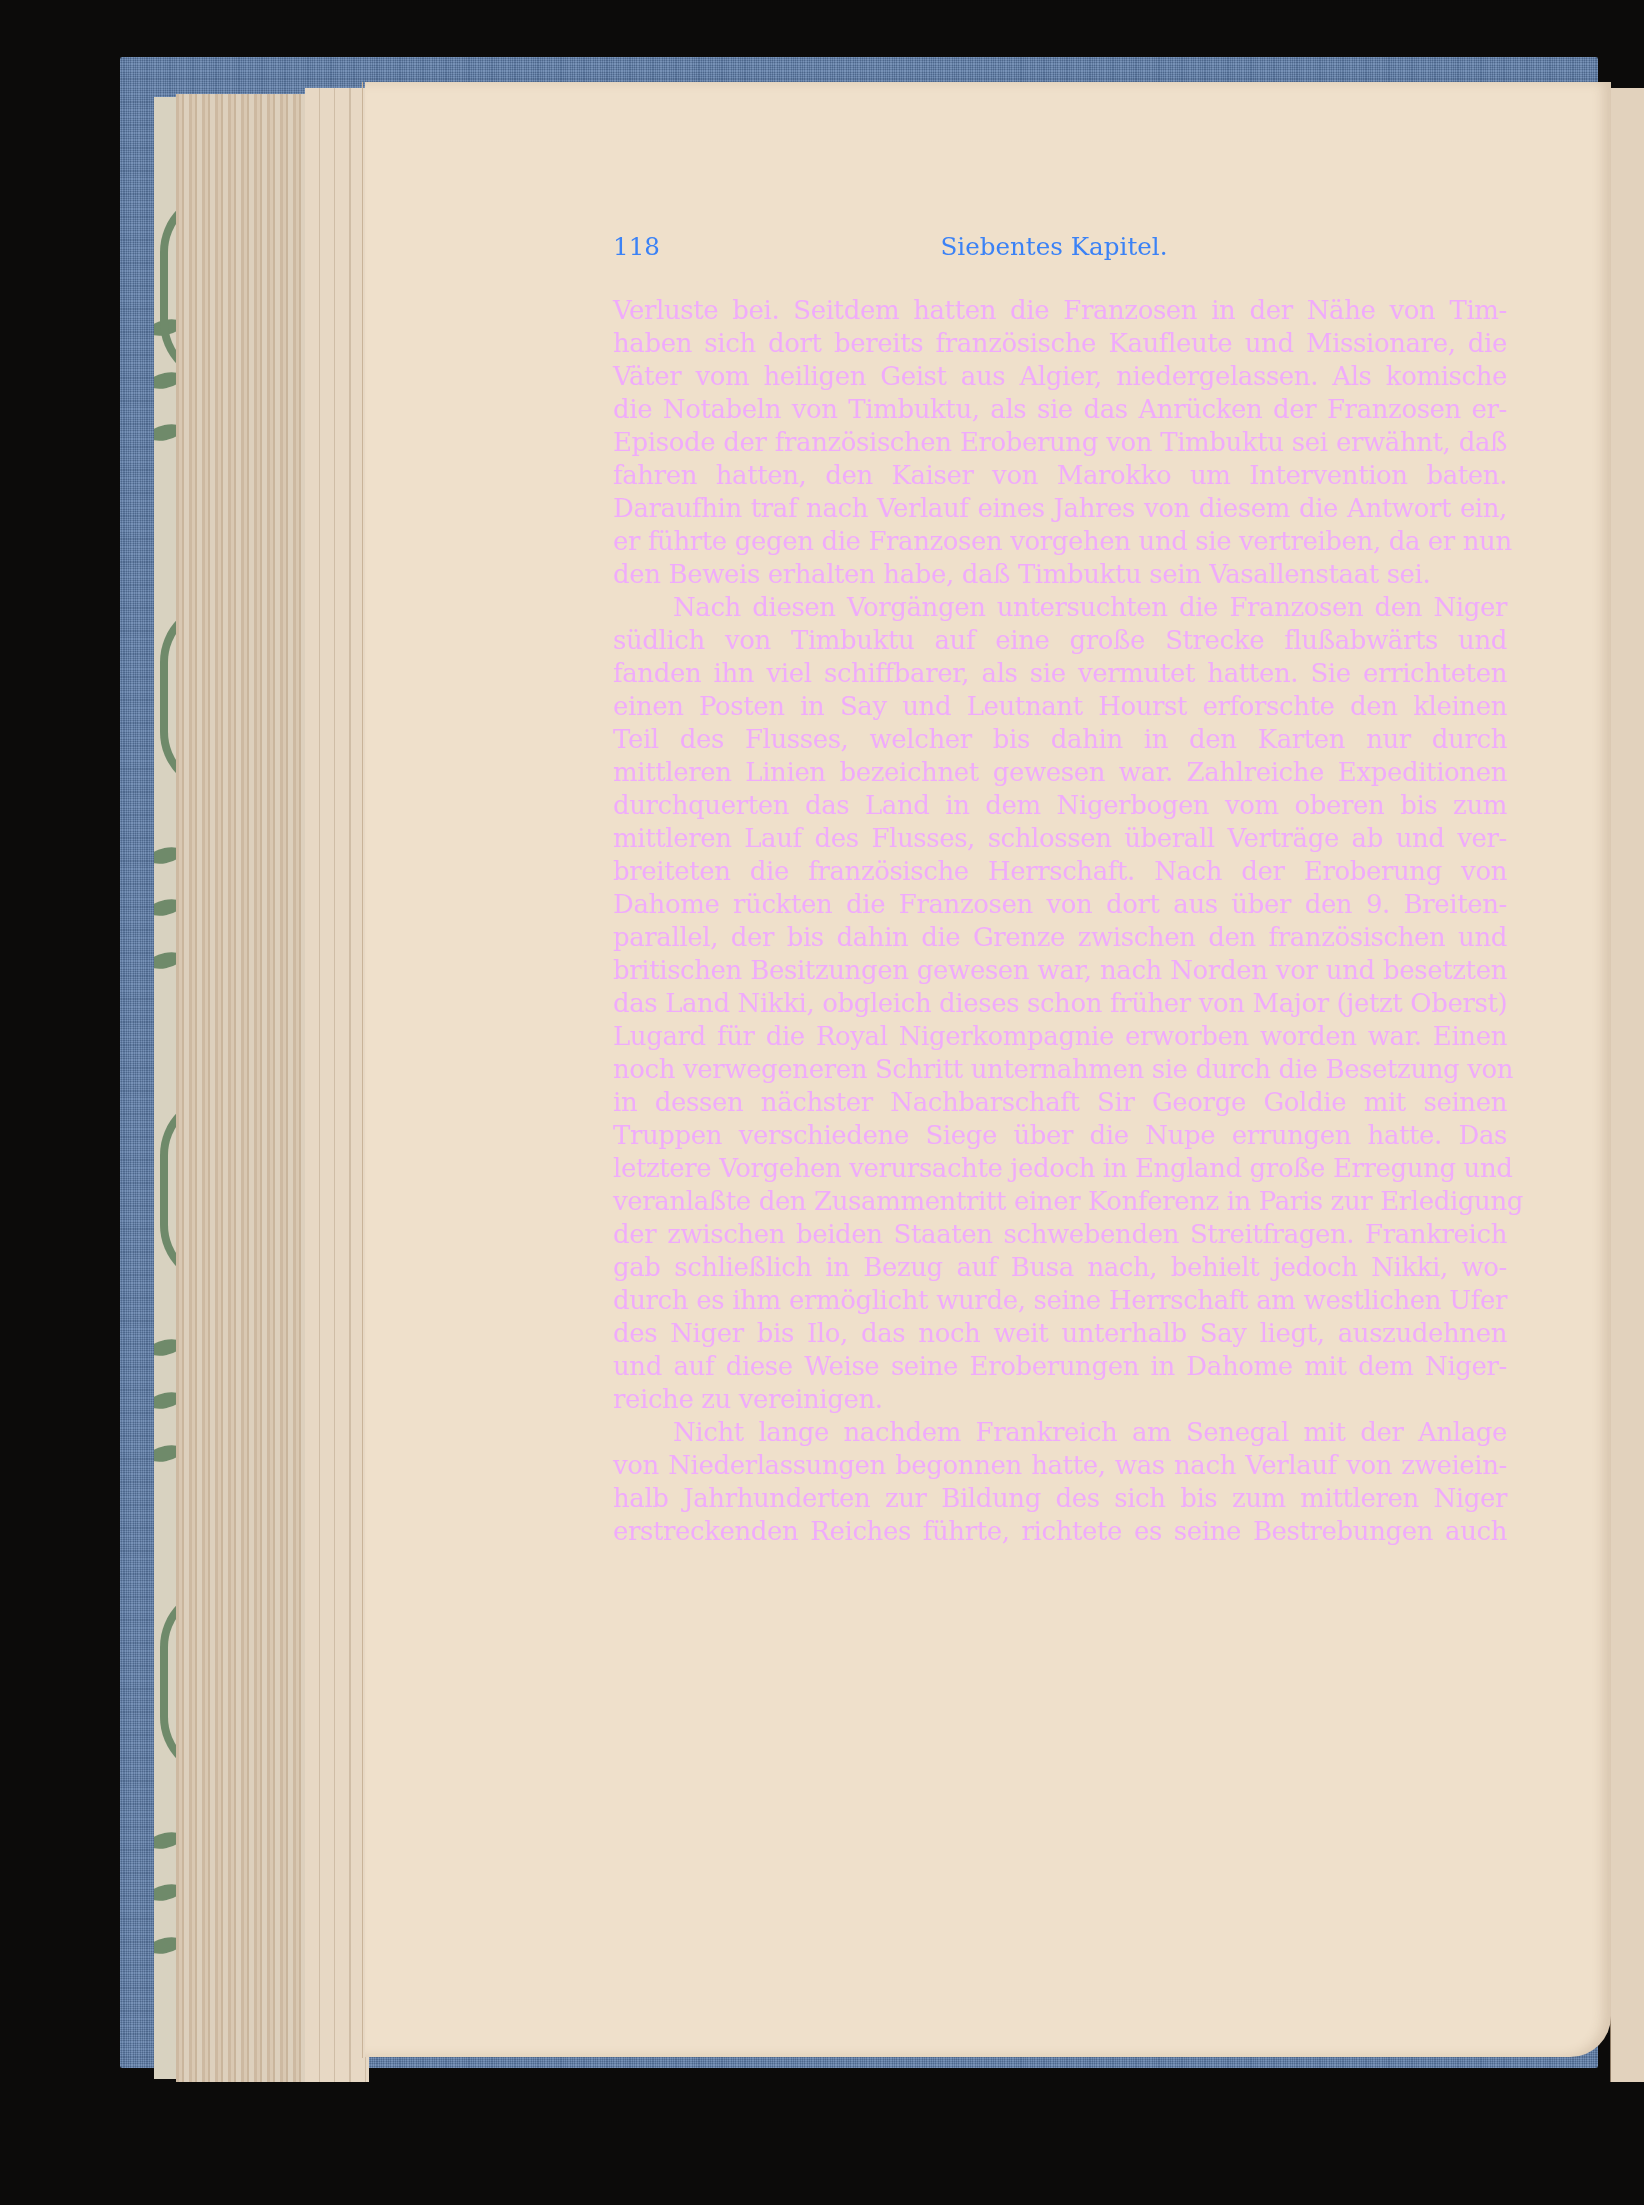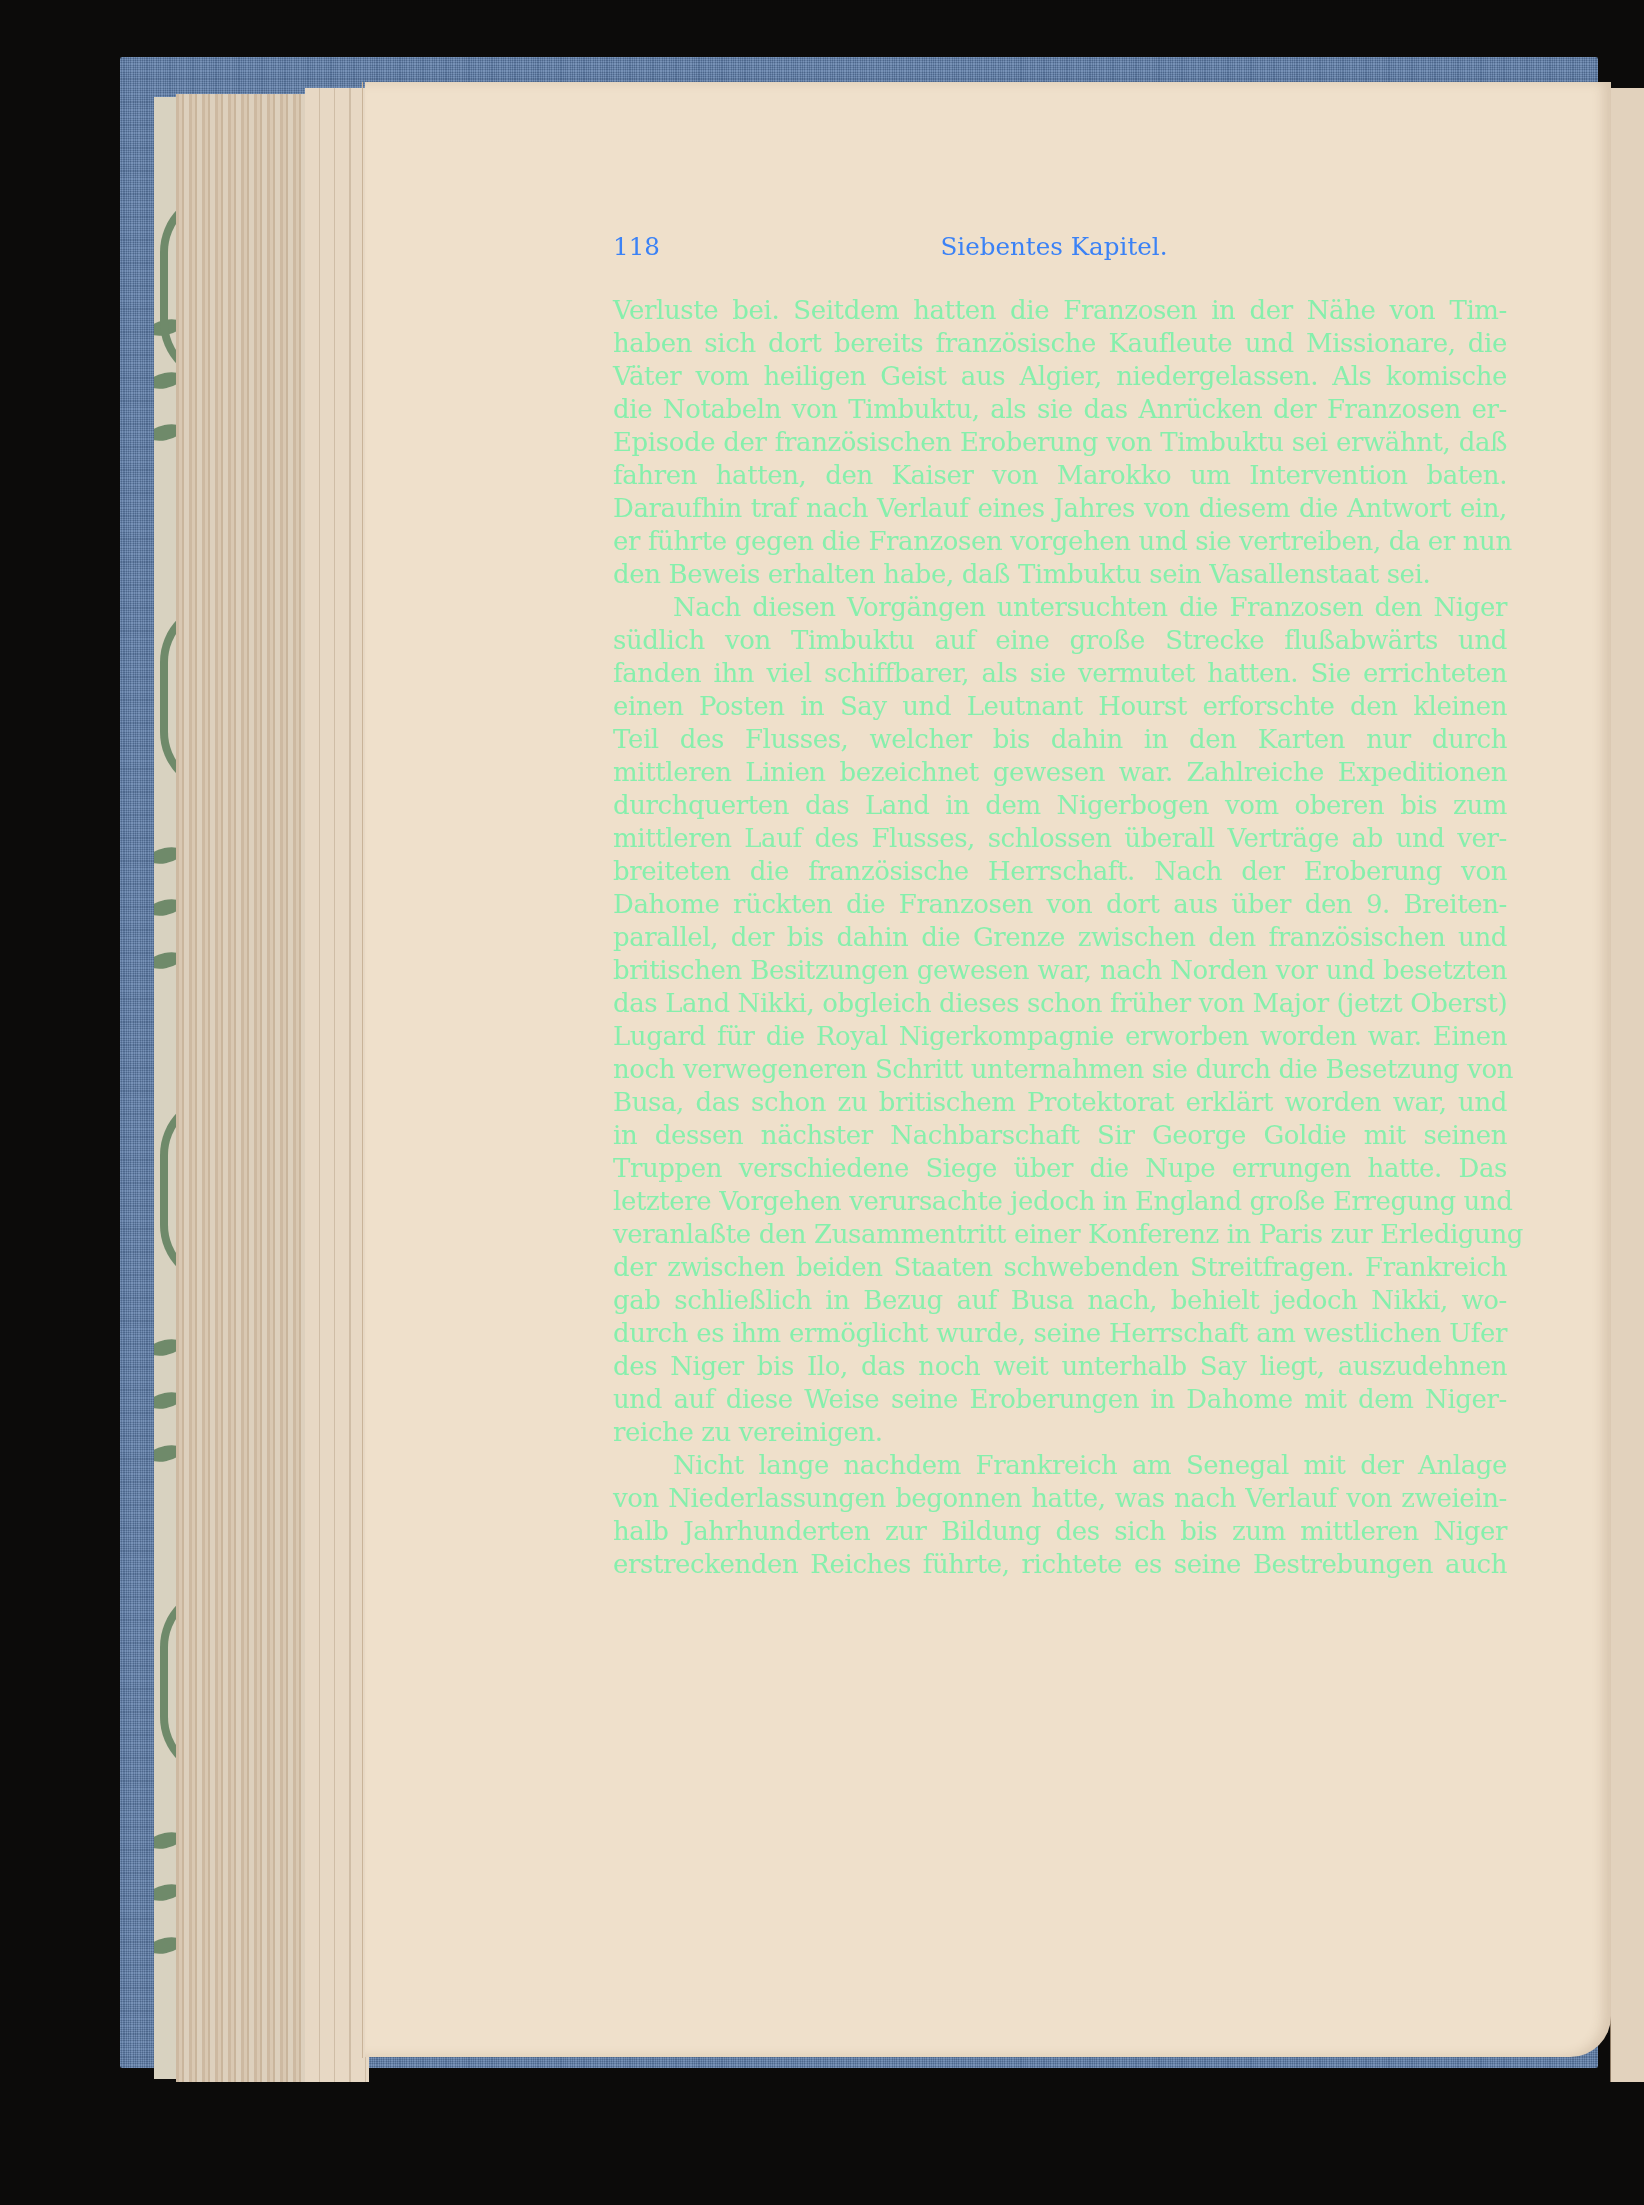--- a/index.html
+++ b/index.html
@@ -58,21 +58,21 @@
     border-left: 1.2px solid #8e7a64;
   }
   .header {
     position: absolute; left: 613px; top: 232px; width: 894px; height: 35px;
     color: #3b82f6; font-size: 24.6px;
   }
   .header .page-number { position: absolute; left: 0; top: 0; }
   .header .running-title { position: absolute; left: 0; right: 12px; text-align: center; top: 0; }
   .body-text {
     position: absolute; left: 613px; top: 294px; width: 894px;
-    color: #86efac; font-size: 26px; line-height: 33px;
+    color: #f0abfc; font-size: 26px; line-height: 33px;
     letter-spacing: -0.4px;
   }
   .line {
     display: block; white-space: nowrap;
     text-align: justify; text-align-last: justify; height: 33px;
   }
   .line.last { text-align-last: left; }
   .line.indent { padding-left: 60px; }
 </style>
 </head>
@@ -126,21 +126,20 @@
     <span class="line">mittleren Linien bezeichnet gewesen war.  Zahlreiche Expeditionen</span>
     <span class="line">durchquerten das Land in dem Nigerbogen vom oberen bis zum</span>
     <span class="line">mittleren Lauf des Flusses, schlossen überall Verträge ab und ver-</span>
     <span class="line">breiteten die französische Herrschaft.  Nach der Eroberung von</span>
     <span class="line">Dahome rückten die Franzosen von dort aus über den 9. Breiten-</span>
     <span class="line">parallel, der bis dahin die Grenze zwischen den französischen und</span>
     <span class="line">britischen Besitzungen gewesen war, nach Norden vor und besetzten</span>
     <span class="line">das Land Nikki, obgleich dieses schon früher von Major (jetzt Oberst)</span>
     <span class="line">Lugard für die Royal Nigerkompagnie erworben worden war.  Einen</span>
     <span class="line">noch verwegeneren Schritt unternahmen sie durch die Besetzung von</span>
-    <span class="line">Busa, das schon zu britischem Protektorat erklärt worden war, und</span>
     <span class="line">in dessen nächster Nachbarschaft Sir George Goldie mit seinen</span>
     <span class="line">Truppen verschiedene Siege über die Nupe errungen hatte.  Das</span>
     <span class="line">letztere Vorgehen verursachte jedoch in England große Erregung und</span>
     <span class="line">veranlaßte den Zusammentritt einer Konferenz in Paris zur Erledigung</span>
     <span class="line">der zwischen beiden Staaten schwebenden Streitfragen.  Frankreich</span>
     <span class="line">gab schließlich in Bezug auf Busa nach, behielt jedoch Nikki, wo-</span>
     <span class="line">durch es ihm ermöglicht wurde, seine Herrschaft am westlichen Ufer</span>
     <span class="line">des Niger bis Ilo, das noch weit unterhalb Say liegt, auszudehnen</span>
     <span class="line">und auf diese Weise seine Eroberungen in Dahome mit dem Niger-</span>
     <span class="line last">reiche zu vereinigen.</span>

